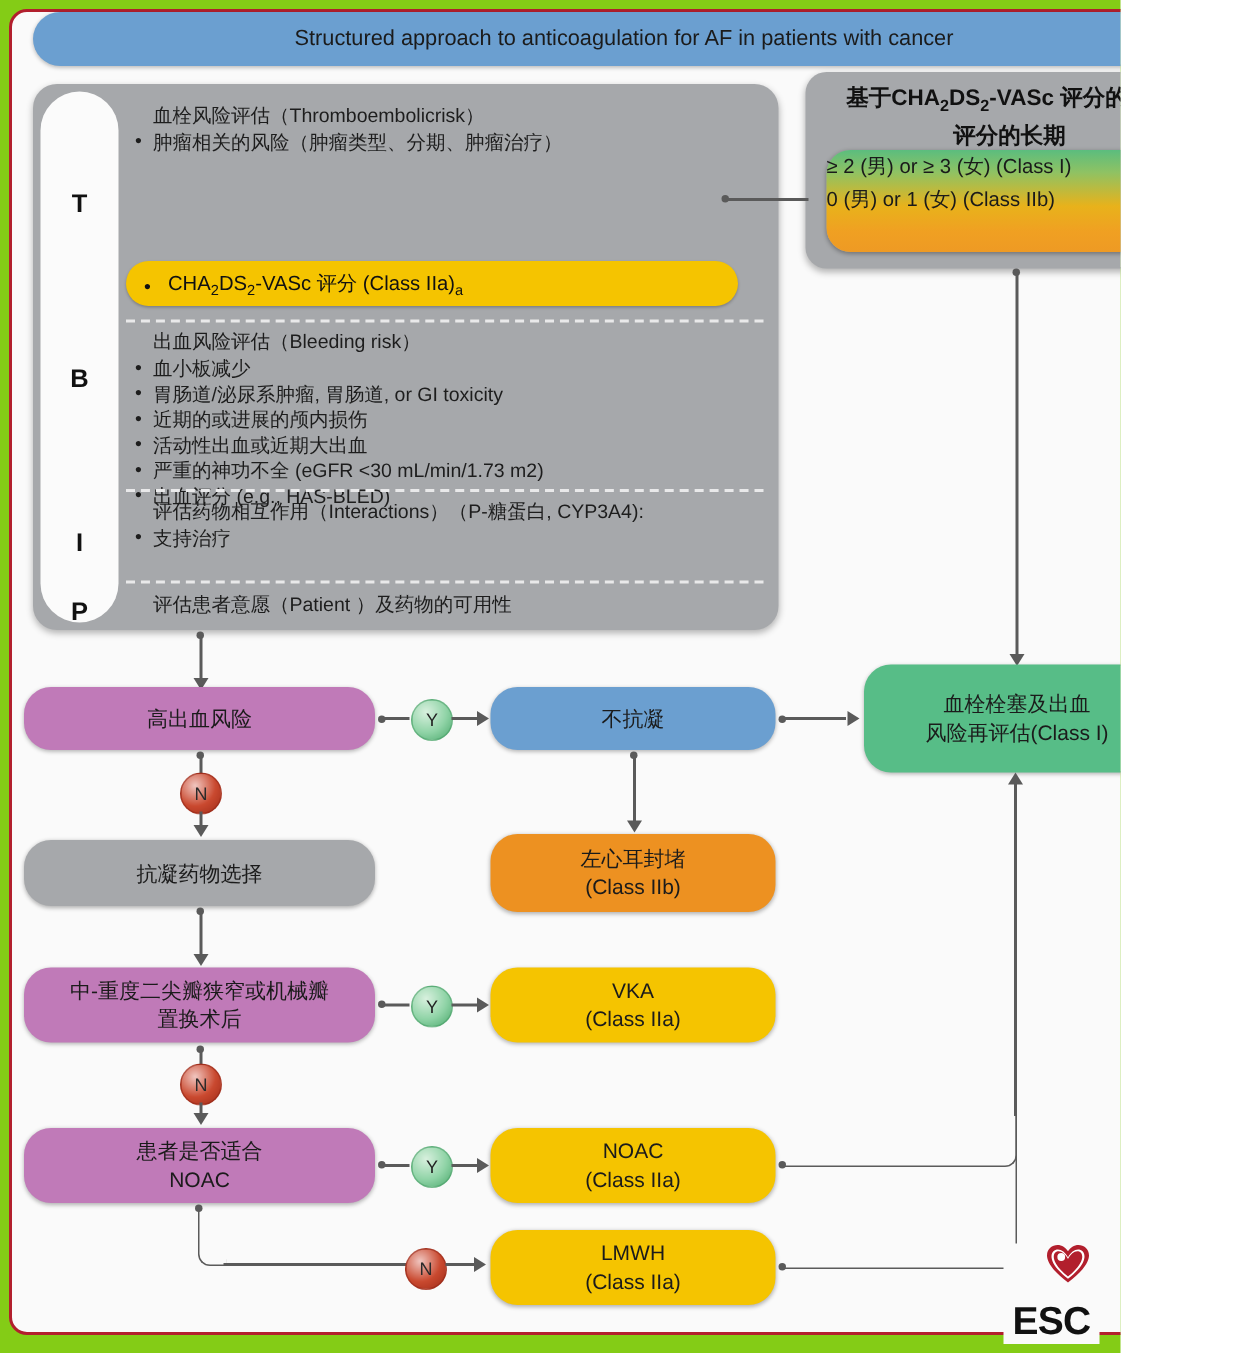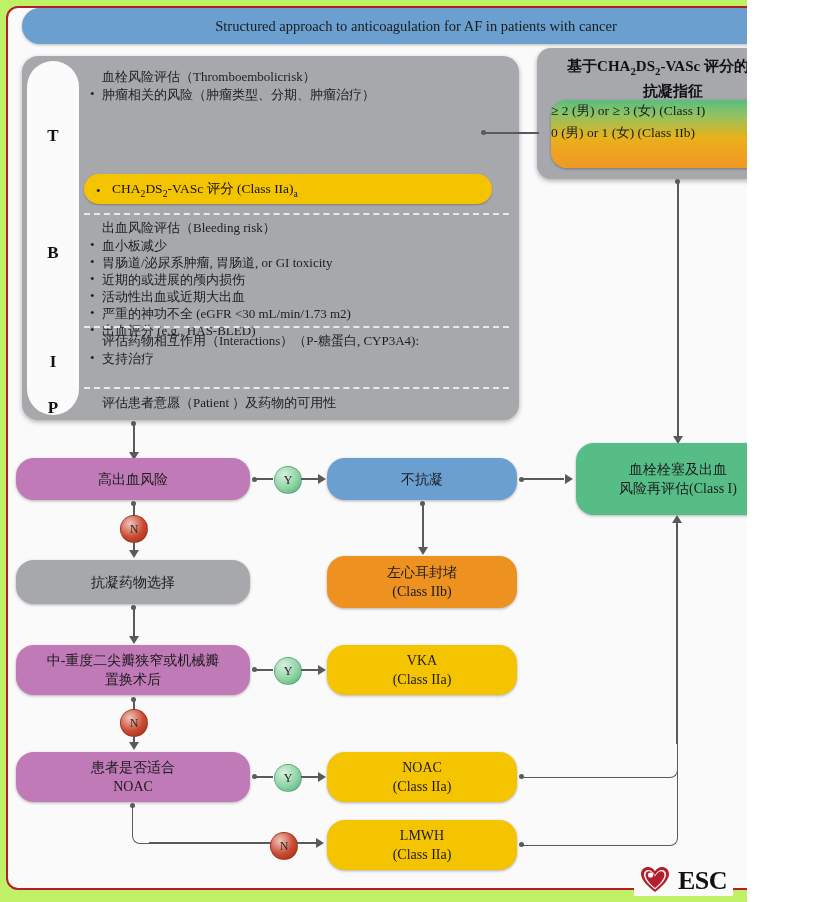--- a/index.html
+++ b/index.html
@@ -1,17 +1,17 @@
 <!DOCTYPE html>
 <html><head>
 <meta charset="utf-8">
 <style>
   html,body{margin:0;padding:0;background:#ffffff;}
   body{font-family:"Liberation Sans","DejaVu Sans",sans-serif;}
-  #page{position:relative;width:747px;height:902px;overflow:hidden;background:#bef264;font-family:Liberation Serif, serif;}
+  #page{position:relative;width:747px;height:902px;overflow:hidden;background:#84cc16;}
   
   #frame{position:absolute;left:6px;top:6px;width:818px;height:884px;
          border:2px solid #b21f2d;border-radius:12px;box-sizing:border-box;background:#fafafa;}
   
   #title-bar{position:absolute;left:22px;top:8px;width:788px;height:36px;
              background:#6b9fd0;border-radius:18px;display:flex;align-items:center;
              justify-content:center;color:#1b1b1b;font-size:14.5px;
              box-shadow:0 1px 3px rgba(0,0,0,.28);}
   
   #tbip-panel{position:absolute;left:22px;top:56px;width:497px;height:364px;
@@ -66,22 +66,22 @@
   .cap{position:absolute;width:5px;height:5px;border-radius:50%;background:#5a5a5a;}
   .arw{position:absolute;width:0;height:0;}
   .arw.down{border-left:5px solid transparent;border-right:5px solid transparent;
             border-top:8px solid #5a5a5a;}
   .arw.up{border-left:5px solid transparent;border-right:5px solid transparent;
           border-bottom:8px solid #5a5a5a;}
   .arw.right{border-top:5px solid transparent;border-bottom:5px solid transparent;
              border-left:8px solid #5a5a5a;}
   .elbow{position:absolute;border:1.6px solid #5a5a5a;background:transparent;}
   
-  #esc{position:absolute;right:14px;bottom:6px;display:flex;align-items:flex-start;gap:8px;
-       background:#fafafa;padding:0 6px;}
+  #esc{position:absolute;right:14px;bottom:6px;display:flex;align-items:flex-end;gap:8px;
+       background:#fafafa;padding:0 6px;flex-direction:column;}
   #esc .word{font-size:26px;font-weight:bold;color:#111;letter-spacing:-.5px;}
   sub{font-size:.72em;}
 </style>
 </head>
 <body>
 
 <div id="page">
   <div id="frame"></div>
 
   <div id="title-bar">
@@ -130,21 +130,21 @@
     <div class="divider" style="top:331px"></div>
 
     <div class="sec" style="top:338px">
       <div class="hd">评估患者意愿（Patient ）及药物的可用性</div>
     </div>
   </div>
 
   <div id="score-panel">
     <div id="score-title">
       <div>基于CHA<sub>2</sub>DS<sub>2</sub>-VASc 评分的长期</div>
-      <div>抗凝指征</div>
+      <div>评分的长期</div>
     </div>
     <div id="score-grad">
       <div>≥ 2 (男) or ≥ 3 (女) (Class I)</div>
       <div>0 (男) or 1 (女) (Class IIb)</div>
     </div>
   </div>
 
   <div class="cap" style="left:481px;top:130px"></div>
   <div class="ln lnh" style="left:484px;top:132px;width:55px"></div>
 

